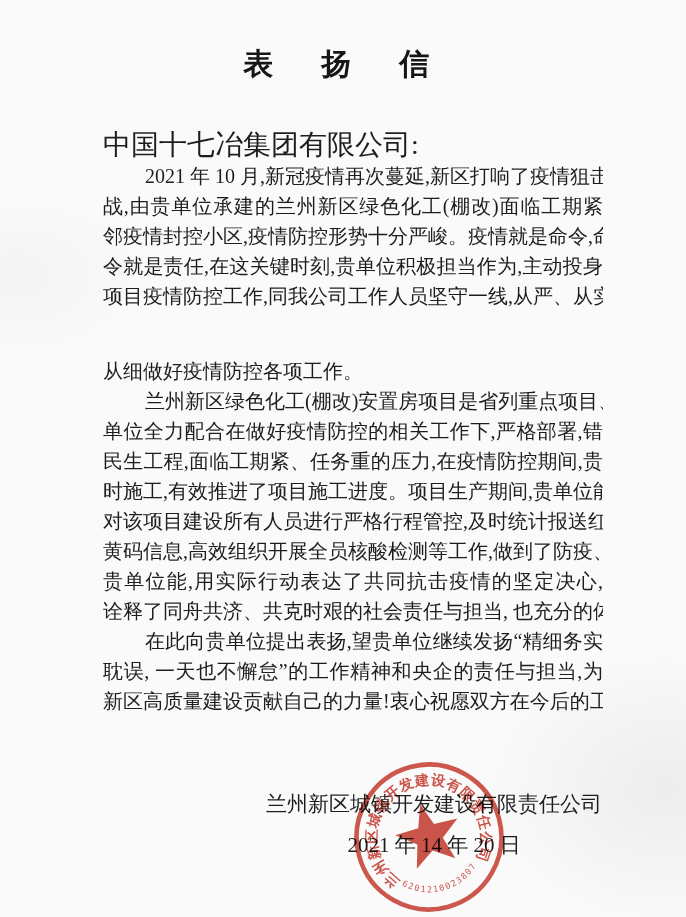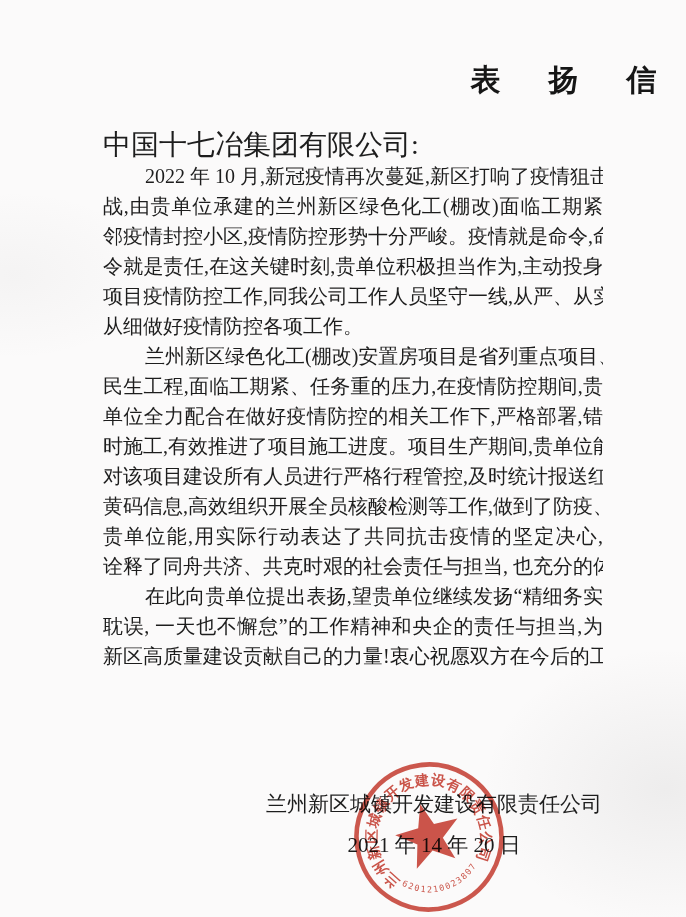--- a/index.html
+++ b/index.html
@@ -10,39 +10,39 @@
     background:
       radial-gradient(ellipse 260px 200px at 97% 86%, rgba(120,120,120,0.10), transparent 70%),
       radial-gradient(ellipse 200px 120px at 2% 30%, rgba(120,120,120,0.05), transparent 70%),
       #fbfafa;
     overflow:hidden;
     font-family:"Liberation Serif","DejaVu Serif",serif;
     color:#1d1d1d;
   }
   .title{
     position:absolute;top:44px;left:0;right:0;
-    margin:16px;text-align:right;
+    margin:0;text-align:center;
     font-size:30px;font-weight:700;
     letter-spacing:0.45em;word-spacing:0.45em;
     color:#161616;
   }
   .salutation{
     position:absolute;top:126px;left:103px;
     font-size:28px;
   }
   .body-block{
     position:absolute;top:161px;left:103px;width:500px;
     font-size:20px;line-height:30px;
   }
   .line{
     height:30px;overflow:hidden;white-space:nowrap;
     text-align:justify;text-align-last:justify;
   }
   .line.start{padding-left:42px;}
-  .line.end{text-align-last:left;}
+  .line.end{text-align-last:left;margin-top:45px;}
   .sig-block{
     position:absolute;top:784px;right:84px;
     text-align:center;font-size:21px;line-height:41px;
   }
   .seal{
     position:absolute;left:352px;top:760px;width:154px;height:154px;
     mix-blend-mode:multiply;opacity:0.92;
     pointer-events:none;
   }
   .seal svg{width:100%;height:100%;}
@@ -51,30 +51,30 @@
 <body>
 
 <div class="page">
 
   <h1 class="title">表 扬 信</h1>
 
   <div class="salutation">中国十七冶集团有限公司:</div>
 
   <div class="body-block">
 
-    <div class="line start">2022 年 10 月,新冠疫情再次蔓延,新区打响了疫情狙击</div>
+    <div class="line start">2021 年 10 月,新冠疫情再次蔓延,新区打响了疫情狙击</div>
     <div class="line">战,由贵单位承建的兰州新区绿色化工(棚改)面临工期紧</div>
     <div class="line">邻疫情封控小区,疫情防控形势十分严峻。疫情就是命令,命</div>
     <div class="line">令就是责任,在这关键时刻,贵单位积极担当作为,主动投身</div>
     <div class="line">项目疫情防控工作,同我公司工作人员坚守一线,从严、从实、</div>
     <div class="line end">从细做好疫情防控各项工作。</div>
 
     <div class="line start">兰州新区绿色化工(棚改)安置房项目是省列重点项目、</div>
+    <div class="line">单位全力配合在做好疫情防控的相关工作下,严格部署,错</div>
     <div class="line">民生工程,面临工期紧、任务重的压力,在疫情防控期间,贵</div>
-    <div class="line">单位全力配合在做好疫情防控的相关工作下,严格部署,错</div>
     <div class="line">时施工,有效推进了项目施工进度。项目生产期间,贵单位能</div>
     <div class="line">对该项目建设所有人员进行严格行程管控,及时统计报送红</div>
     <div class="line">黄码信息,高效组织开展全员核酸检测等工作,做到了防疫、</div>
     <div class="line">贵单位能,用实际行动表达了共同抗击疫情的坚定决心,</div>
     <div class="line">诠释了同舟共济、共克时艰的社会责任与担当, 也充分的体</div>
 
     <div class="line start">在此向贵单位提出表扬,望贵单位继续发扬“精细务实</div>
     <div class="line">耽误, 一天也不懈怠”的工作精神和央企的责任与担当,为</div>
     <div class="line">新区高质量建设贡献自己的力量!衷心祝愿双方在今后的工</div>
   </div>

